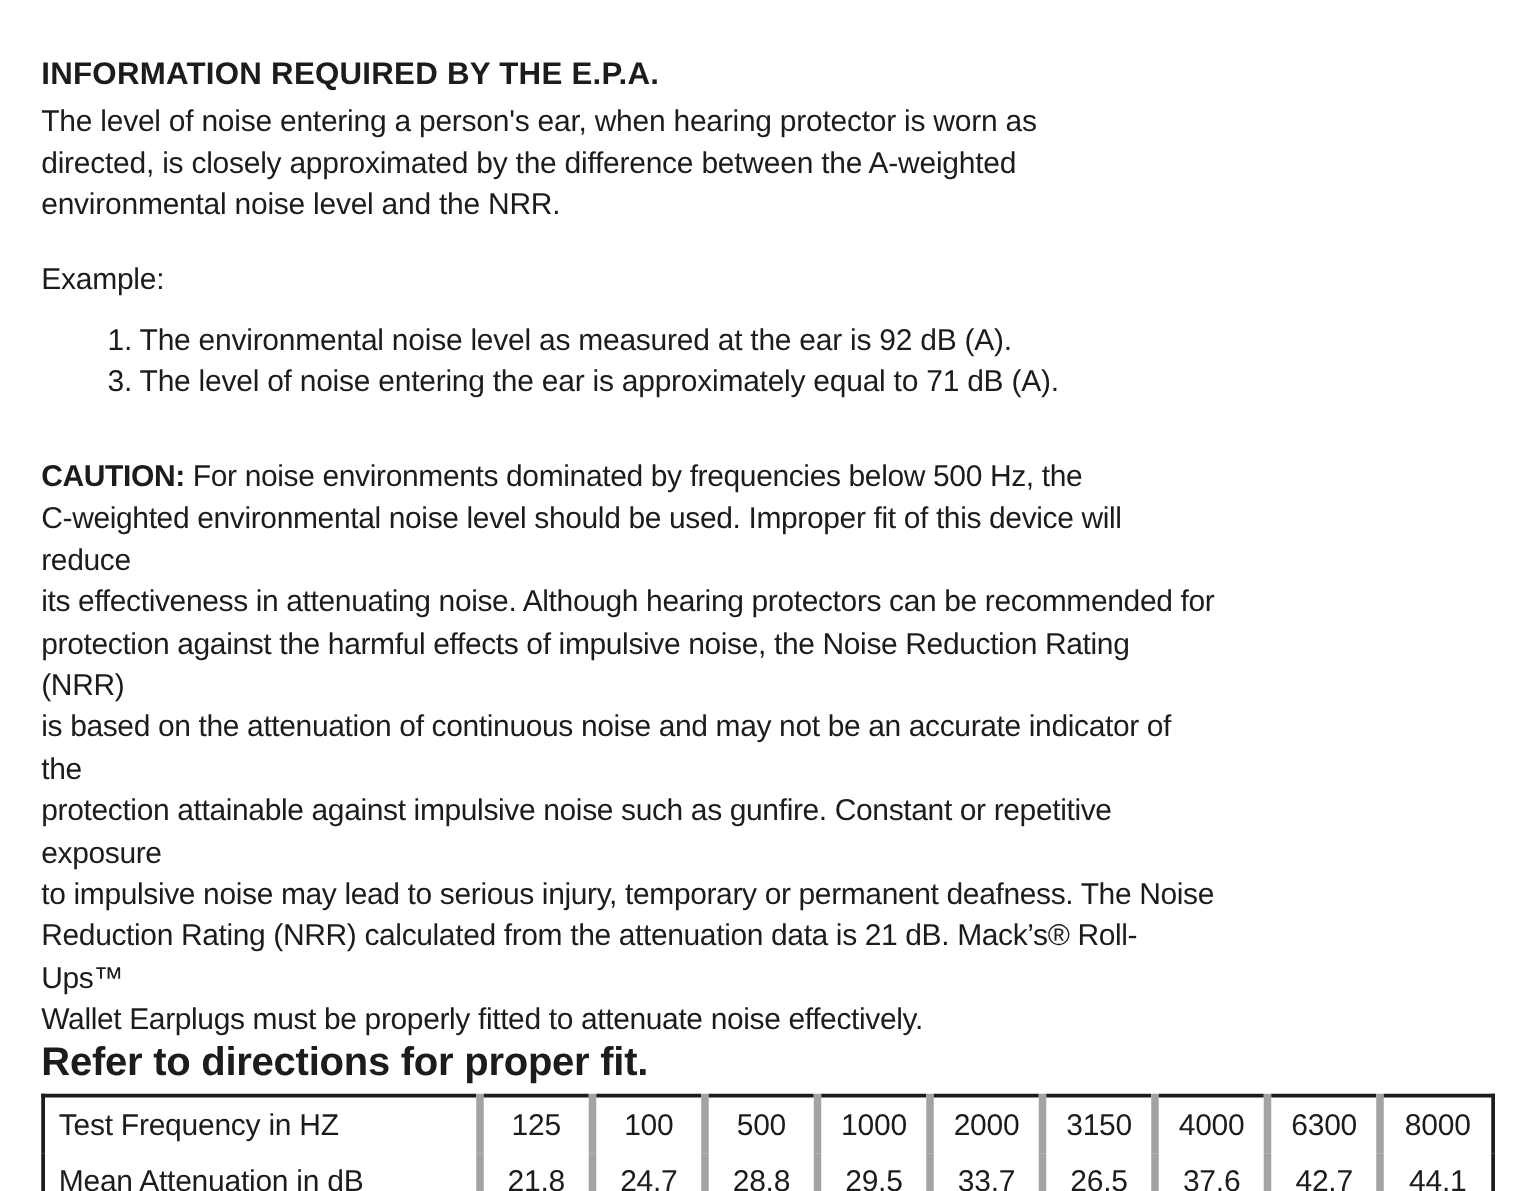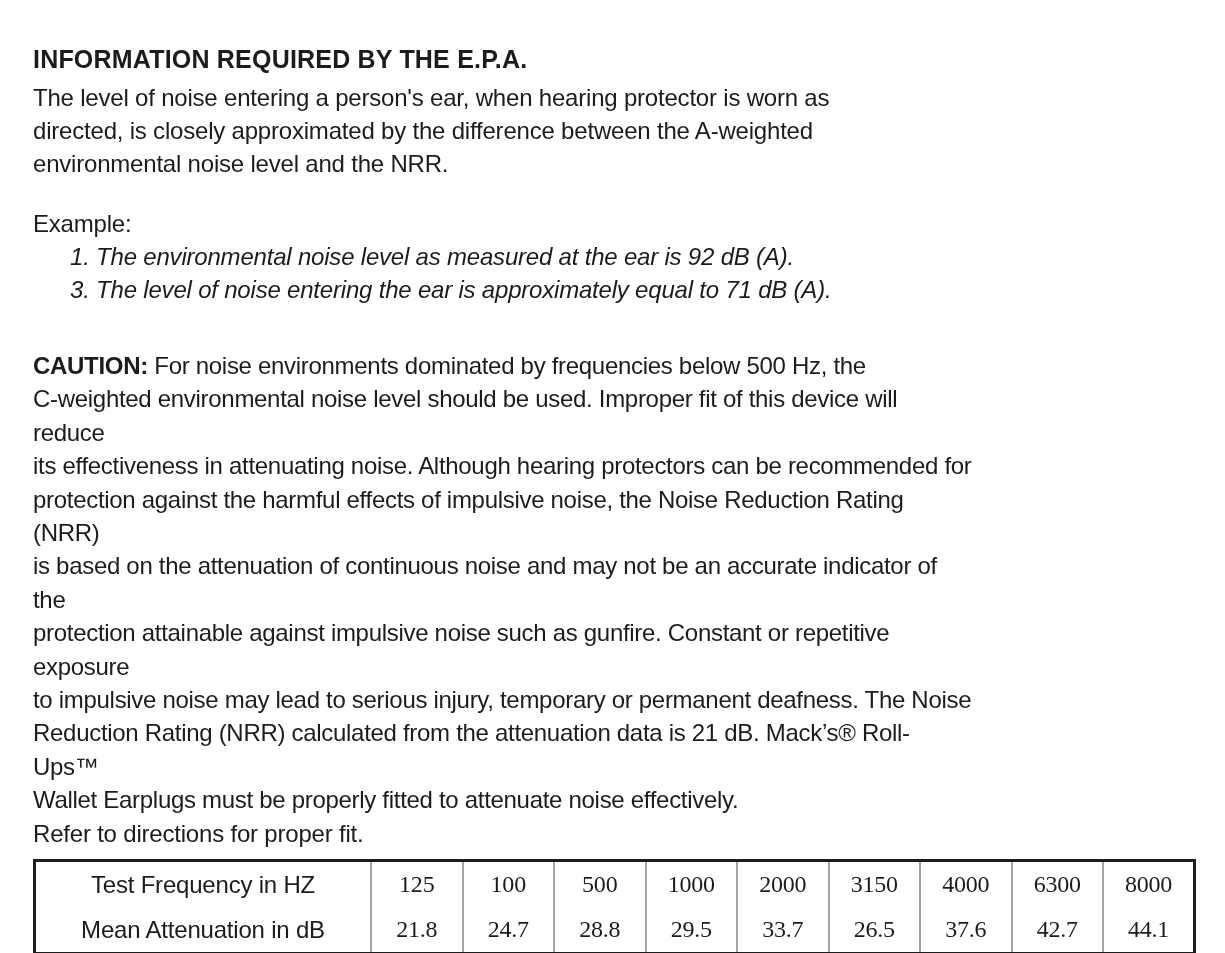--- a/index.html
+++ b/index.html
@@ -31,40 +31,40 @@
     white-space: pre-line;
     letter-spacing: -0.2px;
   }
   .example-label {
     font-size: 24px;
     line-height: 33px;
     margin: 27px 0 0 0;
     letter-spacing: -0.2px;
   }
   .example-items {
-    margin: 0;
+    margin: 16px;
     padding-left: 37px;
-    font-style: italic;
     font-size: 24px;
     line-height: 33px;
     letter-spacing: -0.2px;
   }
   .caution {
     margin: 43px 0 0 0;
     font-size: 24px;
     line-height: 33.4px;
     white-space: pre-line;
     letter-spacing: -0.3px;
   }
   .caution .caution-label { font-weight: bold; }
   .caution-footer {
     margin: 0;
-    font-size: 24px;
+    font-size: 32px;
     line-height: 33.4px;
     letter-spacing: -0.2px;
+    font-weight: bold;
   }
   .table-title {
     font-size: 25px;
     font-weight: bold;
     text-align: center;
     margin: 42px 0 0 0;
     line-height: 30px;
     letter-spacing: -0.2px;
   }
   table.attenuation {
@@ -77,24 +77,25 @@
   }
   table.attenuation td {
     border: 0 solid #1c1c1c;
     height: 45px;
     vertical-align: middle;
     text-align: center;
     padding: 0;
     overflow: hidden;
   }
   table.attenuation td.row-label {
-    text-align: center;
+    text-align: left;
+    padding-left: 11px;
     width: 334px;
   }
-  table.attenuation td + td { border-left: 2px solid #a3a3a3; font-family: Liberation Serif, serif; }
+  table.attenuation td + td { border-left: 6px solid #a3a3a3; }
   table.attenuation { border: 3px solid #1c1c1c; }
 </style>
 </head>
 <body>
 
 <div class="page">
 
   <h1 class="heading">INFORMATION REQUIRED BY THE E.P.A.</h1>
 
   <p class="intro">The level of noise entering a person's ear, when hearing protector is worn as

